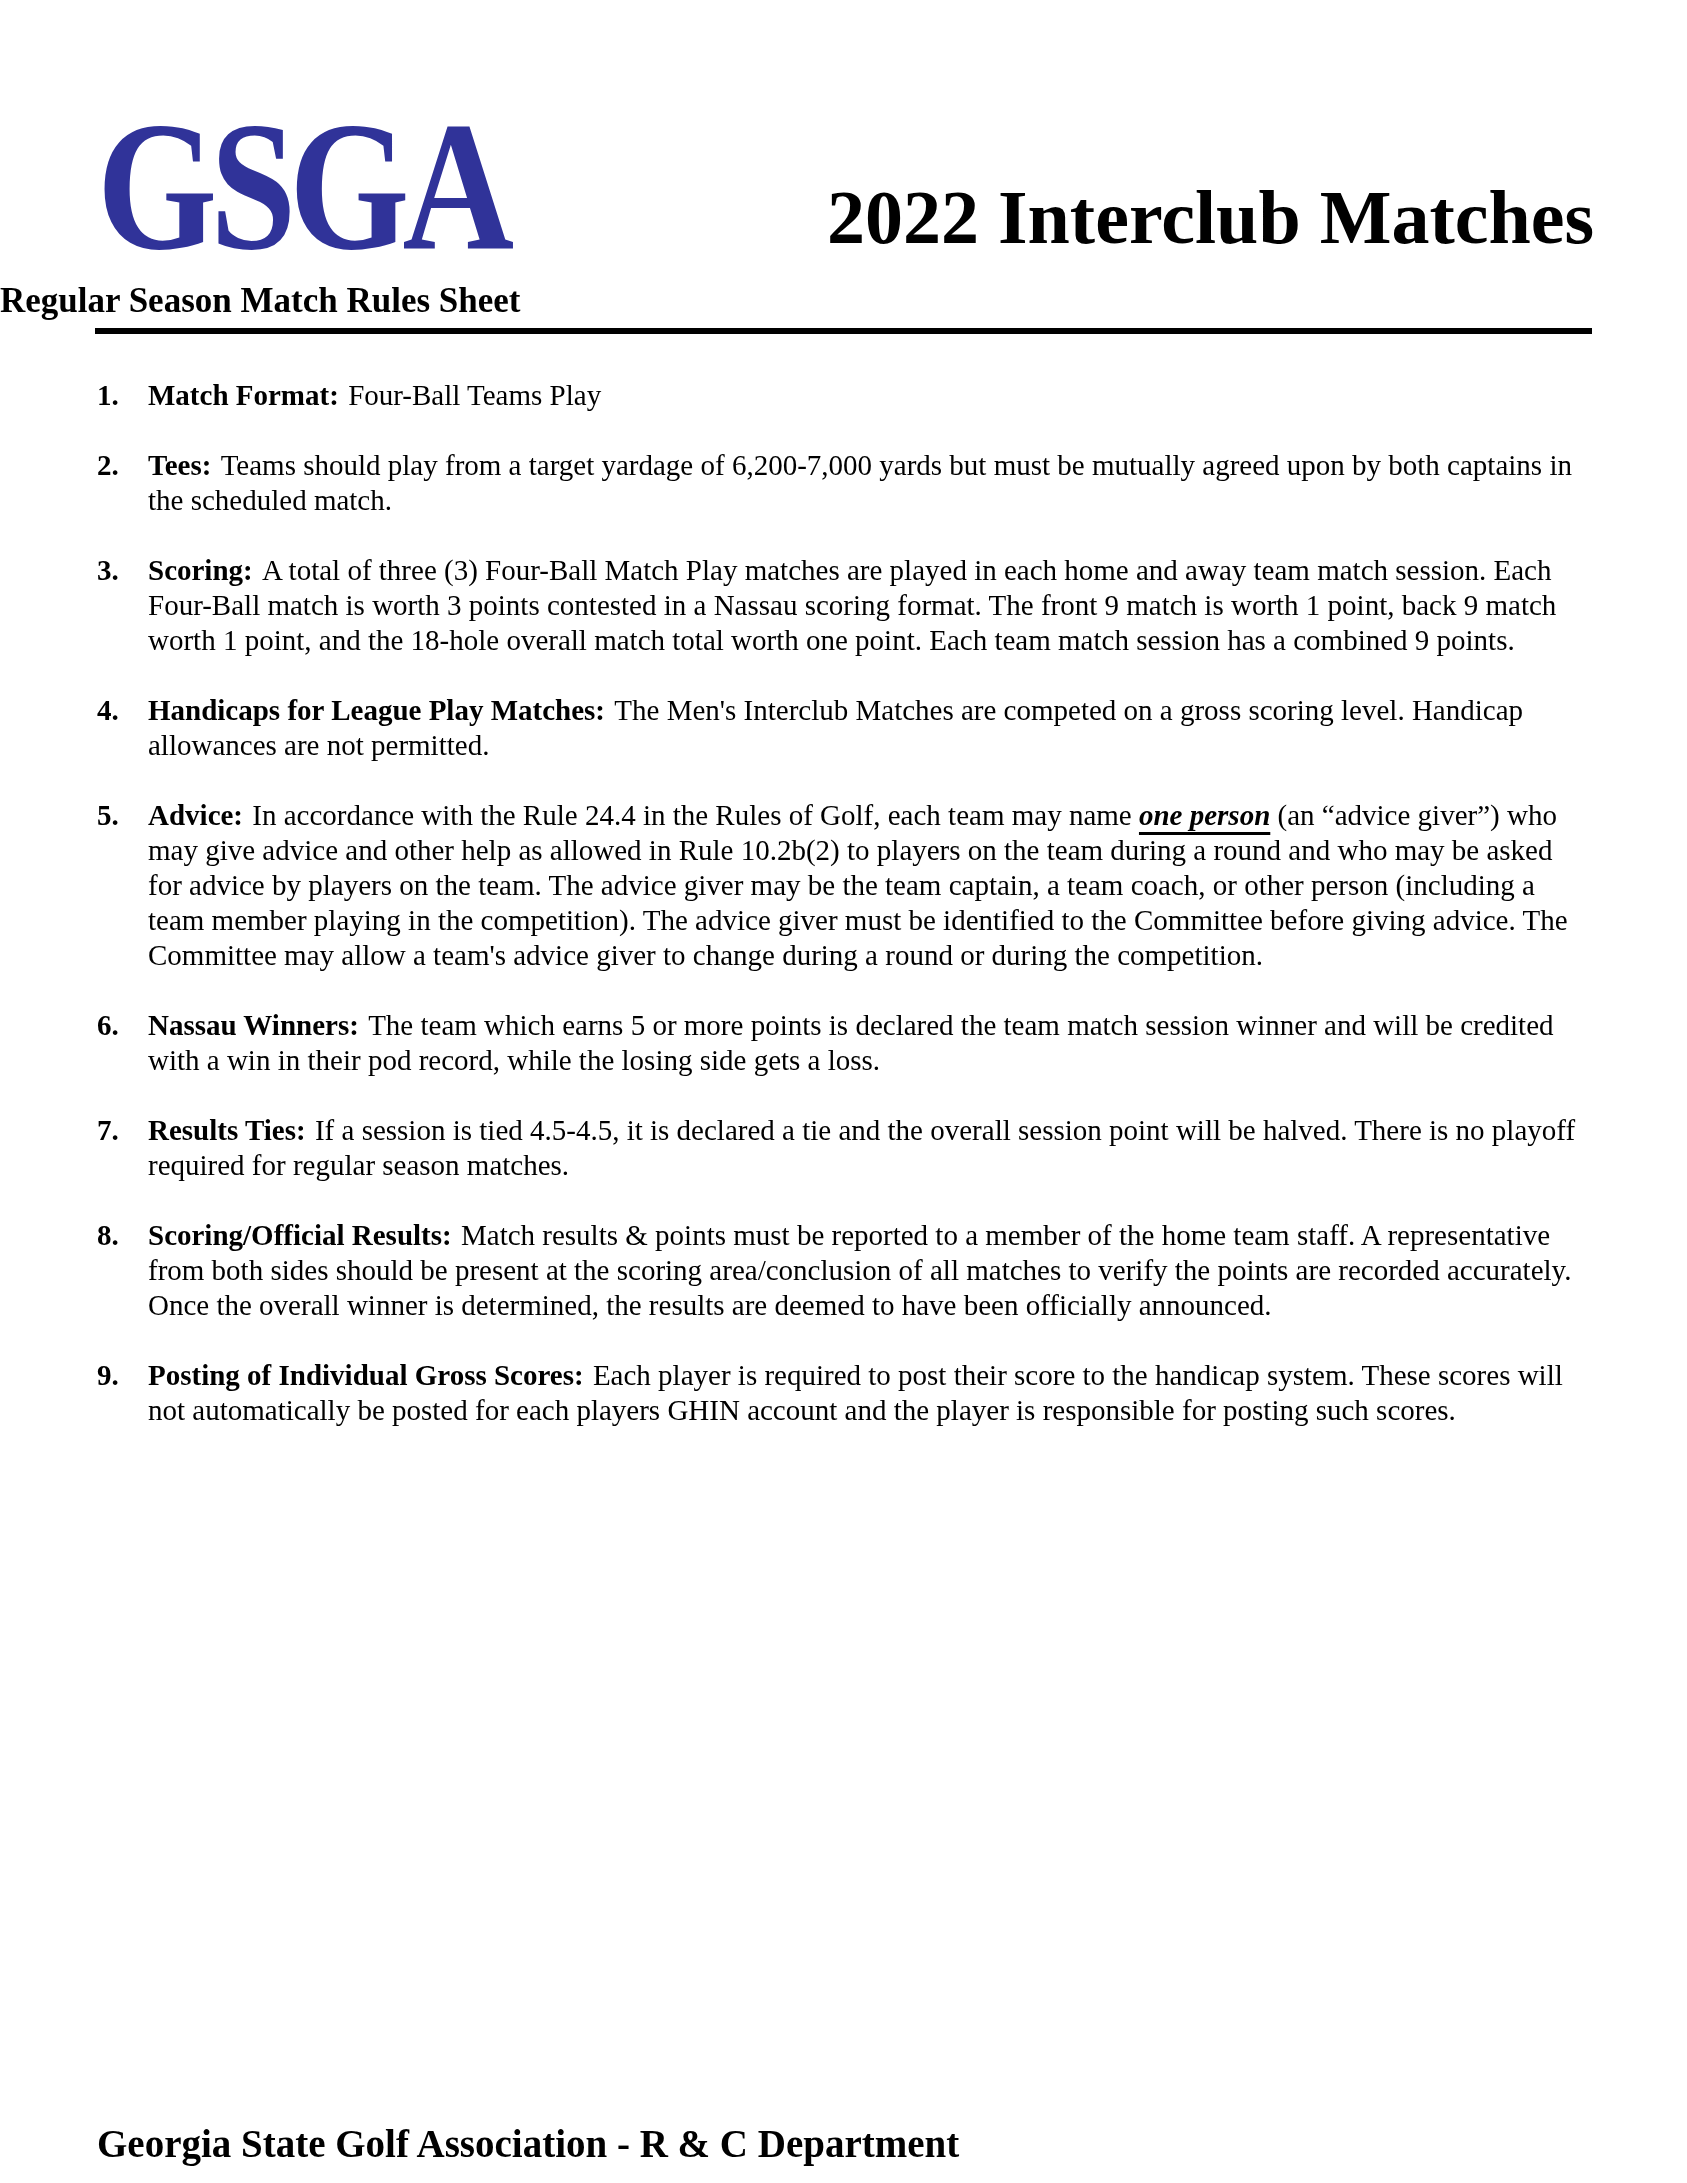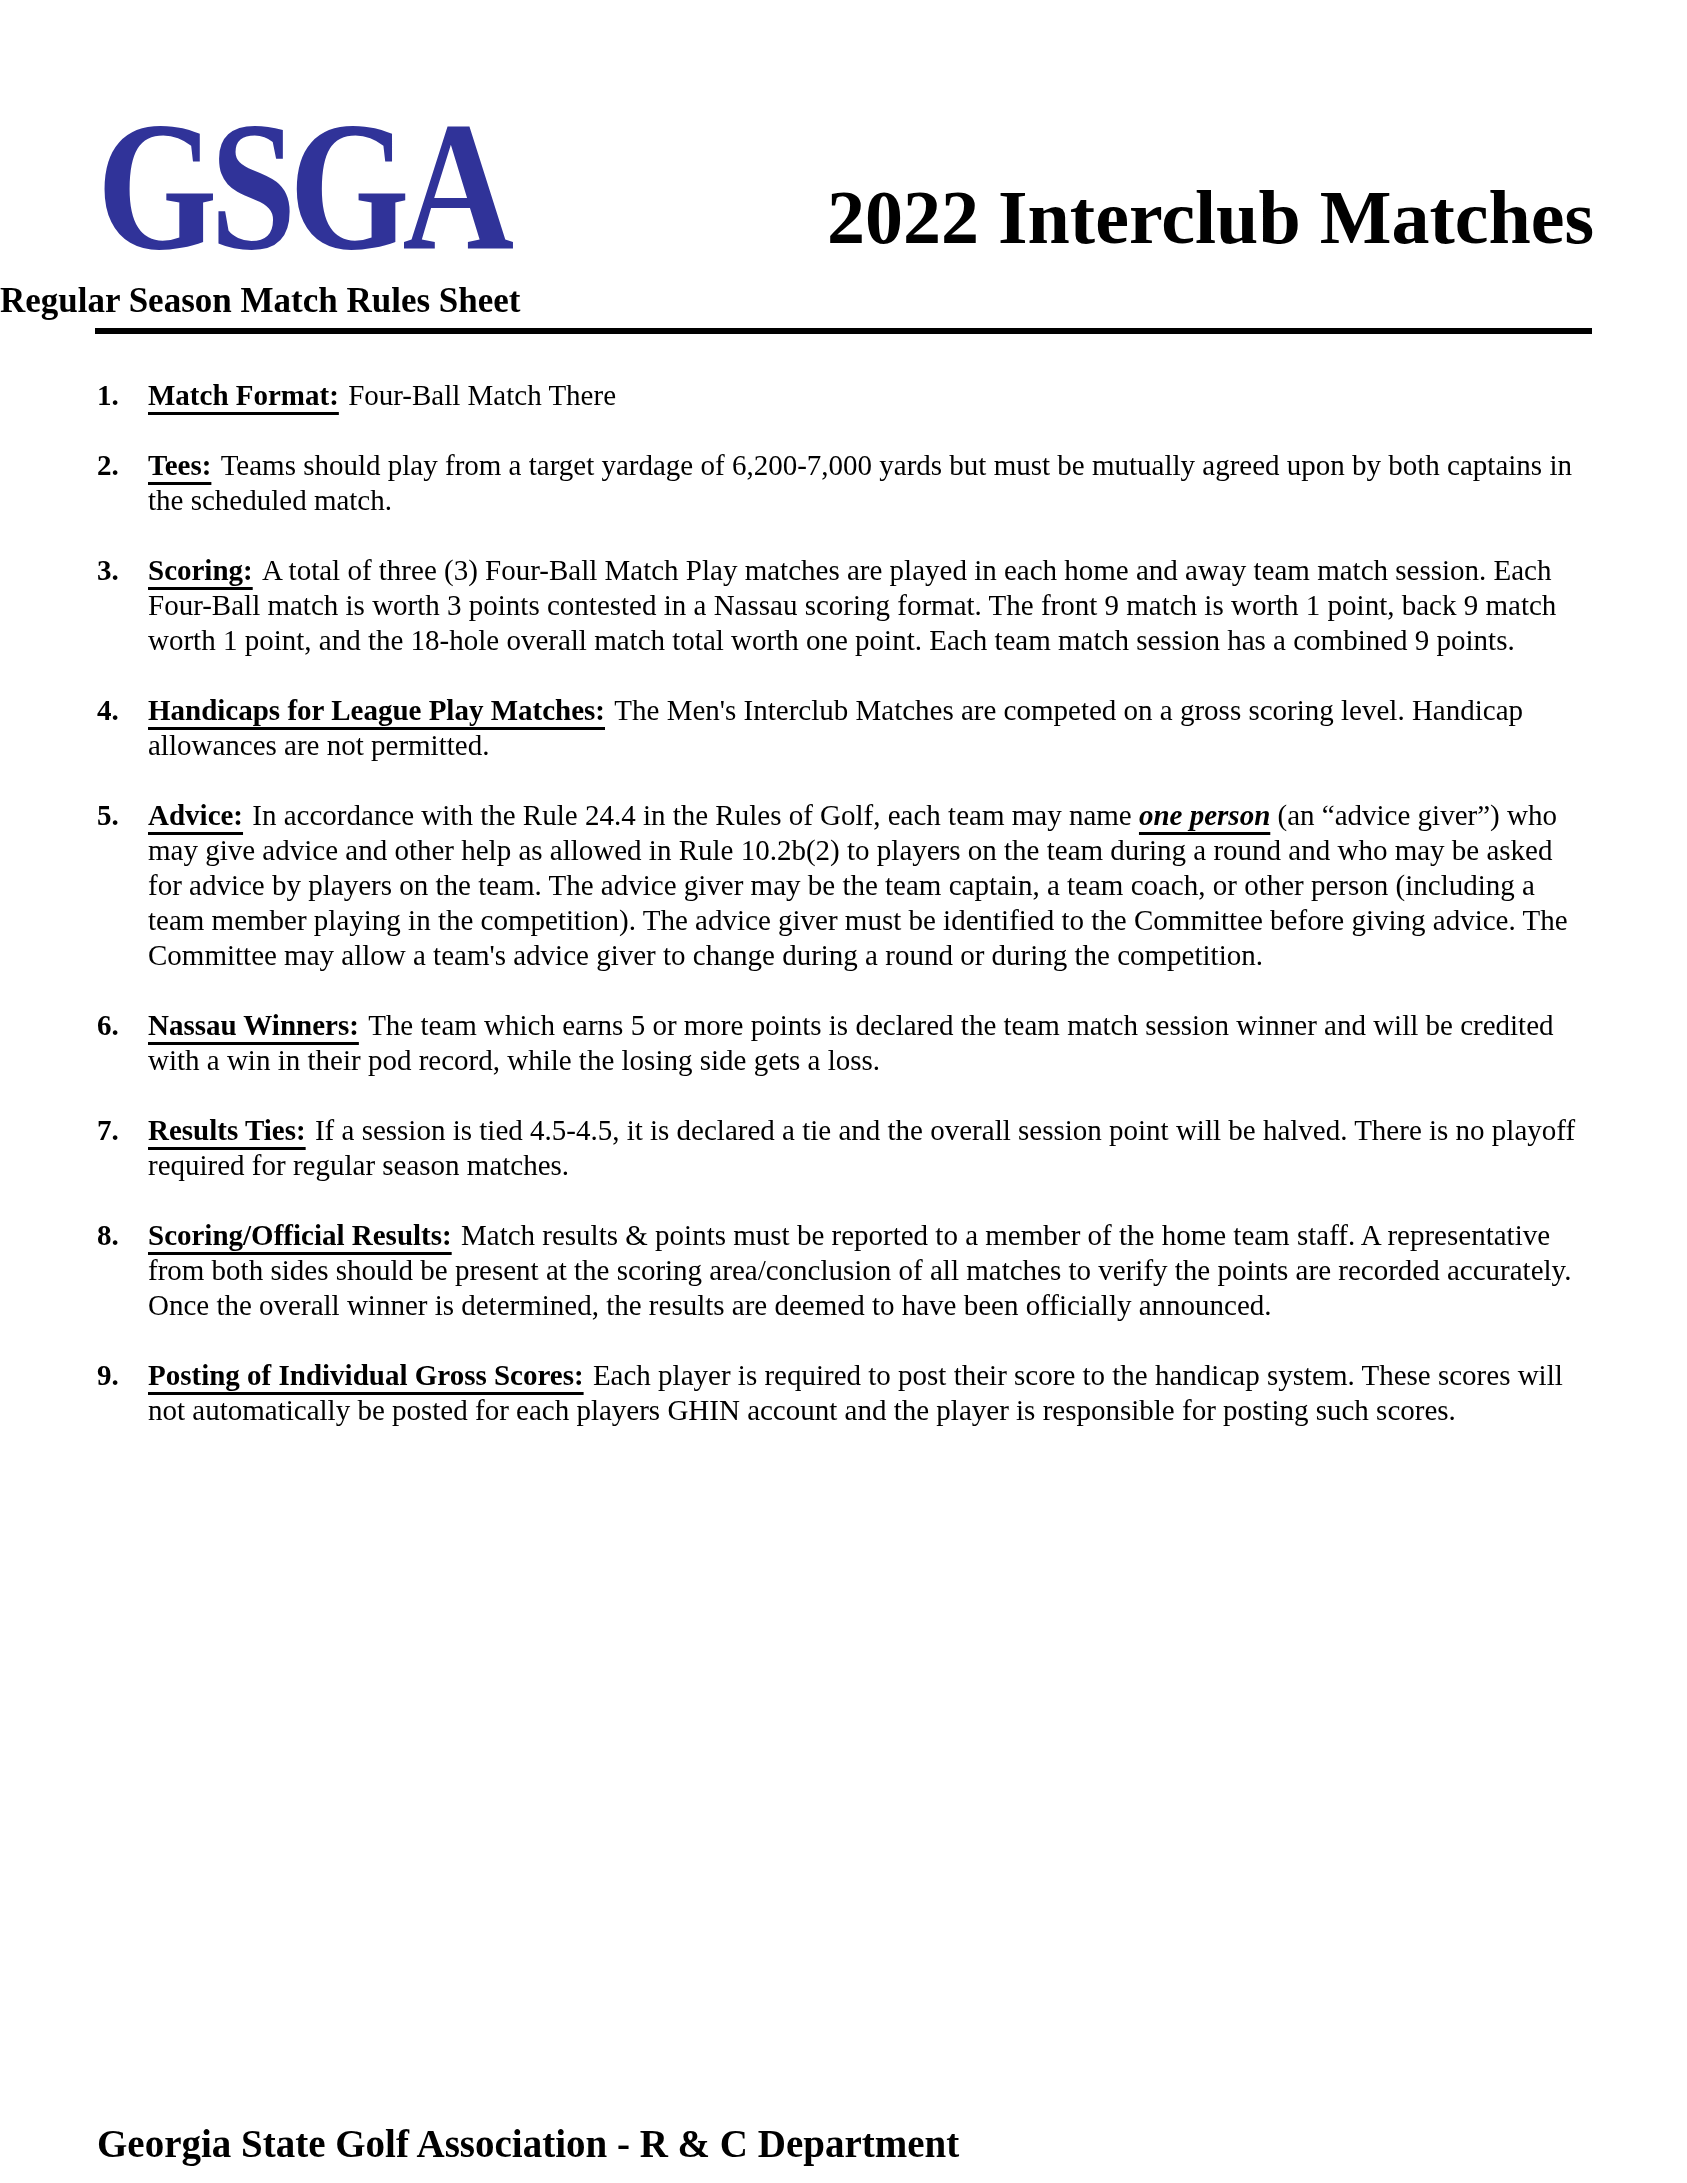--- a/index.html
+++ b/index.html
@@ -67,21 +67,20 @@
   .item-num {
     flex: 0 0 51px;
     font-weight: 700;
   }
   .item-body {
     flex: 1 1 auto;
     max-width: 1444px;
   }
   .term {
     font-weight: 700;
-    text-decoration: underline;
     text-decoration-thickness: 3px;
     text-underline-offset: 6.7px;
     margin-right: 9.3px;
   }
   .emphasis {
     font-weight: 700;
     font-style: italic;
     text-decoration: underline;
     text-decoration-thickness: 3px;
     text-underline-offset: 6.7px;
@@ -105,21 +104,21 @@
     <h1 class="doc-title">2022 Interclub Matches</h1>
   </div>
 
   <div class="subtitle">Regular Season Match Rules Sheet</div>
   <div class="rule"></div>
 
   <div class="rules-list">
 
     <div class="rule-item">
       <span class="item-num">1.</span>
-      <div class="item-body"><span class="term">Match Format:</span><span>Four-Ball Match There</span></div>
+      <div class="item-body"><span class="term">Match Format:</span><span>Four-Ball Teams Play</span></div>
     </div>
 
     <div class="rule-item">
       <span class="item-num">2.</span>
       <div class="item-body"><span class="term">Tees:</span><span>Teams should play from a target yardage of 6,200-7,000 yards but must be mutually agreed upon by both captains in the scheduled match.</span></div>
     </div>
 
     <div class="rule-item">
       <span class="item-num">3.</span>
       <div class="item-body"><span class="term">Scoring:</span><span>A total of three (3) Four-Ball Match Play matches are played in each home and away team match session. Each Four-Ball match is worth 3 points contested in a Nassau scoring format.  The front 9 match is worth 1 point, back 9 match worth 1 point, and the 18-hole overall match total worth one point. Each team match session has a combined 9 points.</span></div>

